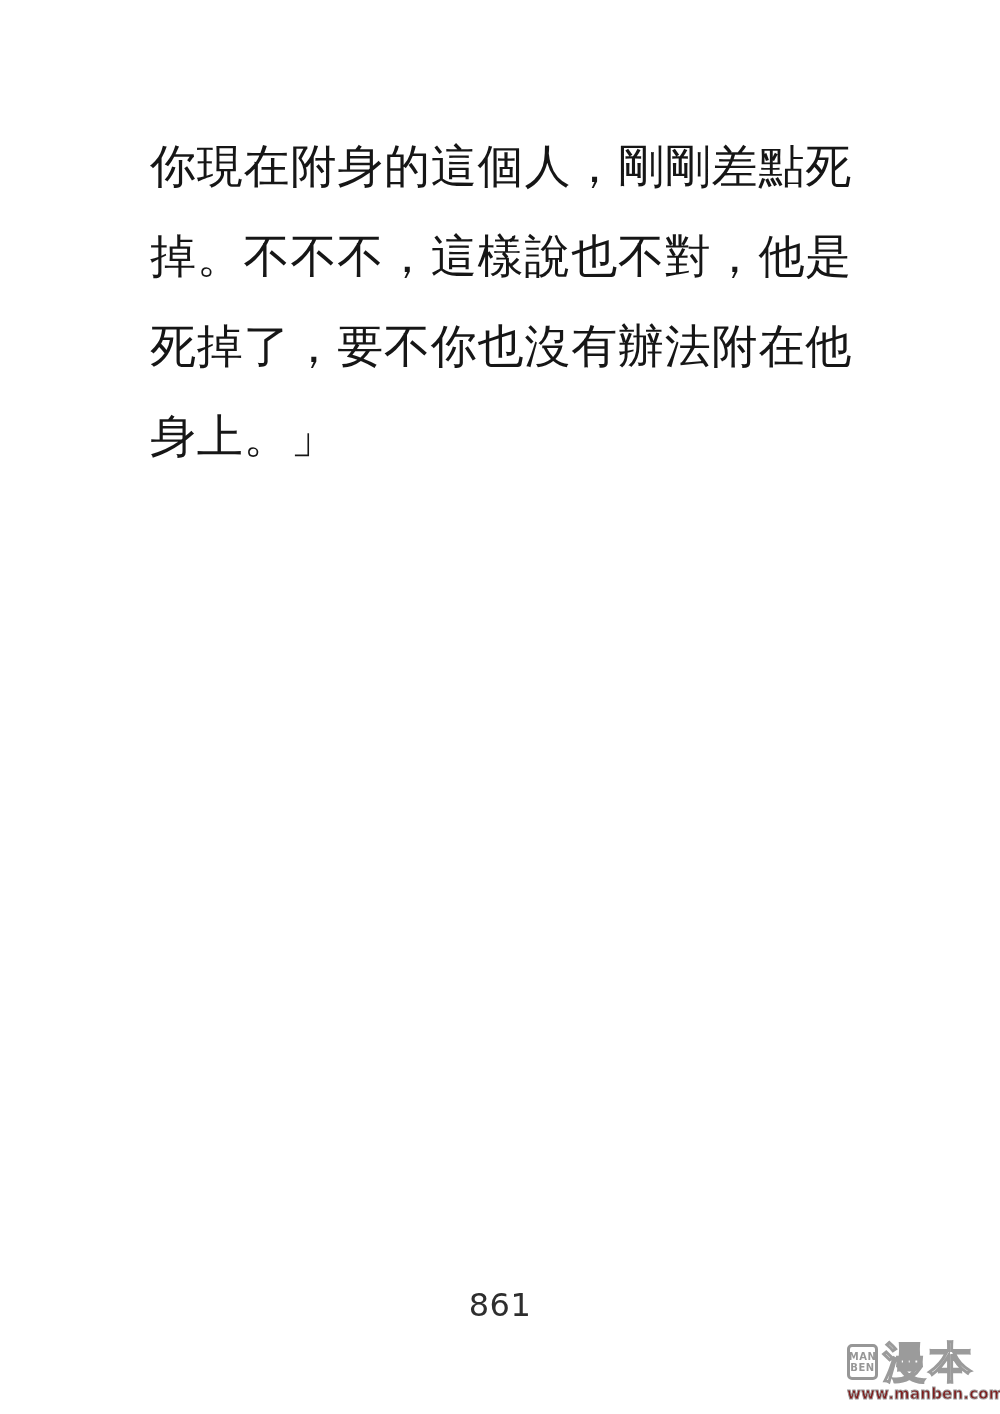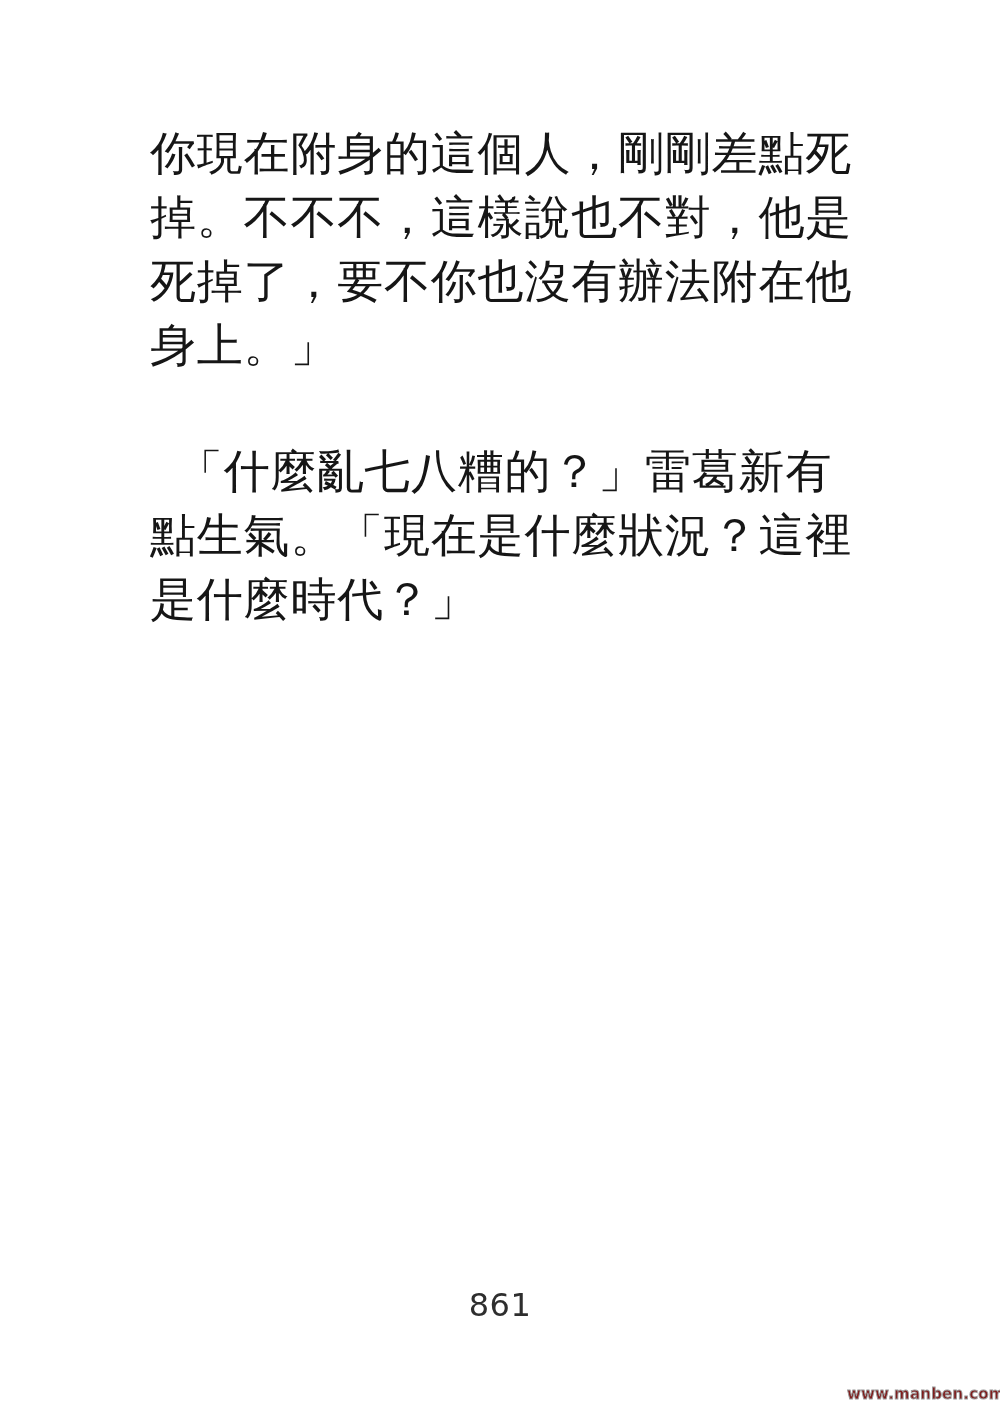--- a/index.html
+++ b/index.html
@@ -21,21 +21,21 @@
   }
   .text-block {
     position: absolute;
     left: 150px;
     top: 121px;
     width: 745px;
   }
   .text-block p {
     margin: 0 0 62px 0;
     font-size: 46px;
-    line-height: 64px;
+    line-height: 90px;
     letter-spacing: 0.8px;
     color: #161616;
     white-space: pre-line;
     font-weight: 400;
   }
   .text-block p.indent {
     text-indent: 27px;
   }
   .page-number {
     position: absolute;
@@ -100,24 +100,28 @@
 </head>
 <body>
 
 <div class="page">
 
   <div class="text-block">
     <p>你現在附身的這個人，剛剛差點死
 掉。不不不，這樣說也不對，他是
 死掉了，要不你也沒有辦法附在他
 身上。」</p>
-    <p class="indent">「什麼亂七八糟的？」雷葛新有
-點生氣。「現在是什麼狀況？這裡
-是什麼時代？」</p>
   </div>
 
   <div class="page-number">861</div>
 
   <div class="watermark">
+    <div class="wm-row">
+      <div class="wm-box">
+        <span>MAN</span>
+        <span>BEN</span>
+      </div>
+      <div class="wm-cjk">漫本</div>
+    </div>
     <div class="wm-url">www.manben.com</div>
   </div>
 
 </div>
 
 </body></html>

